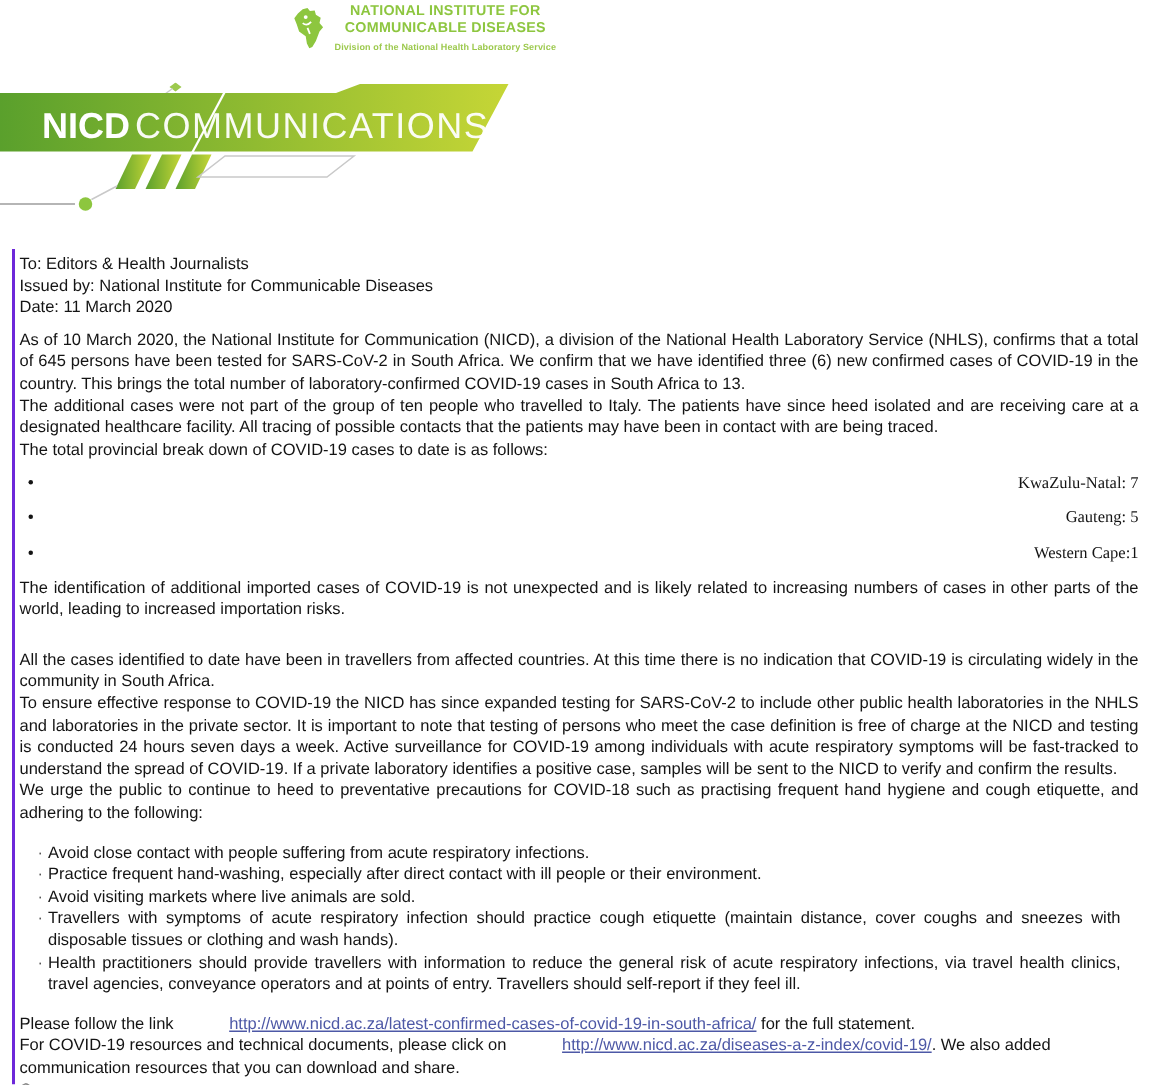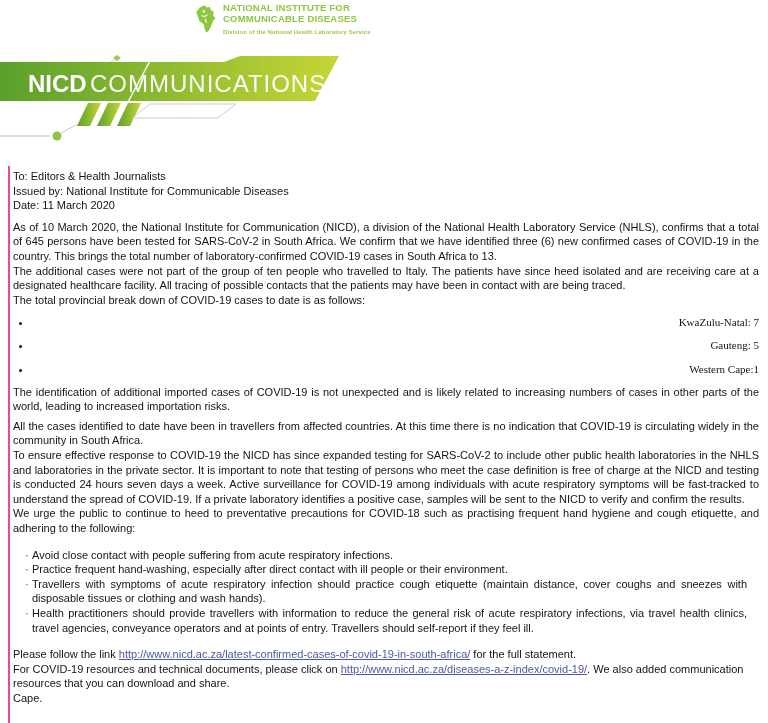--- a/index.html
+++ b/index.html
@@ -4,45 +4,45 @@
 <style>
   html,body{margin:0;padding:0;}
   body{
     width:768px;height:723px;background:#ffffff;position:relative;overflow:hidden;
     font-family:"Liberation Sans", sans-serif;color:#141414;
   }
   
   .header{position:relative;height:166px;}
   .logo{position:absolute;left:193px;top:3px;display:flex;align-items:flex-start;}
   .logo-icon{width:24px;height:32px;flex:0 0 auto;}
-  .logo-textcol{margin-left:6px;}
+  .logo-textcol{margin-left:6px;text-align:center;}
   .org-name{color:#8dc63f;font-weight:bold;font-size:9.5px;line-height:10.5px;letter-spacing:.2px;}
   .division{color:#9cc94d;font-weight:bold;font-size:6px;letter-spacing:.1px;margin-top:5px;}
   .banner-svg{position:absolute;left:0;top:55px;}
   
   .content{
     position:absolute;left:0;right:0;top:166px;bottom:0;
-    margin-left:8px;border-left:2px solid #ec4899;
+    margin-left:8px;border-left:2px solid #6d28d9;
     padding:3px 9px 12px 3px;
     font-size:11px;line-height:14.6px;
   }
   .content p{margin:0;text-align:justify;}
   .content p.left{text-align:left;}
   .mt-date{margin-top:13px;}
   .mt-para{margin-top:7px;}
-  .mt-sm{margin-top:5px;}
+  .mt-sm{margin-top:19px;}
   .mt-urge{margin-top:12px;}
   .mt-link{margin-top:13px;}
   .mt-ends{margin-top:7px;}
   ul.provinces{list-style:disc;margin:8px 0 0 0;padding-left:19px;}
   ul.provinces li{margin-bottom:8.5px;text-align:right;font-family:Liberation Serif, serif;}
   ul.precautions{list-style:none;margin:12px;padding-left:7px;}
   ul.precautions li{position:relative;text-align:justify;}
   ul.precautions li::before{content:"\00b7";position:absolute;left:-7px;top:0;color:#555;}
-  a.doc-link{color:#4d58a6;text-decoration:underline;cursor:pointer;}
+  a.doc-link{color:#4d58a6;text-decoration:underline;cursor:pointer;margin-left:34px;}
 </style>
 </head>
 <body>
 
 <div class="header">
 
   <div class="logo">
     <svg class="logo-icon" viewBox="0 0 60 70" aria-hidden="true">
       <path d="M22,3 L30,1 L34,6 L42,5 L44,12 L52,17 L50,26 L56,33 L50,40 L44,56 L38,66 L33,68 L29,60 L27,48 L16,40 L12,28 L8,18 L14,10 Z" fill="#8dc63f"></path>
       <circle cx="27" cy="16" r="3.2" fill="#ffffff"></circle>
@@ -110,20 +110,21 @@
   <div class="mt-sm">
     <p>All the cases identified to date have been in travellers from affected countries. At this time there is no indication that COVID-19 is circulating widely in the community in South Africa.</p>
     <p>To ensure effective response to COVID-19 the NICD has since expanded testing for SARS-CoV-2 to include other public health laboratories in the NHLS and laboratories in the private sector. It is important to note that testing of persons who meet the case definition is free of charge at the NICD and testing is conducted 24 hours seven days a week. Active surveillance for COVID-19 among individuals with acute respiratory symptoms will be fast-tracked to understand the spread of COVID-19. If a private laboratory identifies a positive case, samples will be sent to the NICD to verify and confirm the results.</p>
   </div>
 
   <p class="mt-urge">We urge the public to continue to heed to preventative precautions for COVID-18 such as practising frequent hand hygiene and cough etiquette, and adhering to the following:</p>
 
   <ul class="precautions">
     <li>Avoid close contact with people suffering from acute respiratory infections.</li>
     <li>Practice frequent hand-washing, especially after direct contact with ill people or their environment.</li>
+    <li>Avoid visiting markets where live animals are sold.</li>
     <li>Travellers with symptoms of acute respiratory infection should practice cough etiquette (maintain distance, cover coughs and sneezes with disposable tissues or clothing and wash hands).</li>
     <li>Health practitioners should provide travellers with information to reduce the general risk of acute respiratory infections, via travel health clinics, travel agencies, conveyance operators and at points of entry. Travellers should self-report if they feel ill.</li>
   </ul>
 
   <p class="left mt-link"><span>Please follow the link </span><a class="doc-link">http://www.nicd.ac.za/latest-confirmed-cases-of-covid-19-in-south-africa/</a><span> for the full statement.</span></p>
 
   <p class="left mt-link"><span>For COVID-19 resources and technical documents, please click on </span><a class="doc-link">http://www.nicd.ac.za/diseases-a-z-index/covid-19/</a><span>. We also added communication resources that you can download and share.</span></p>
 
   <p class="left mt-ends">Cape.</p>
 

